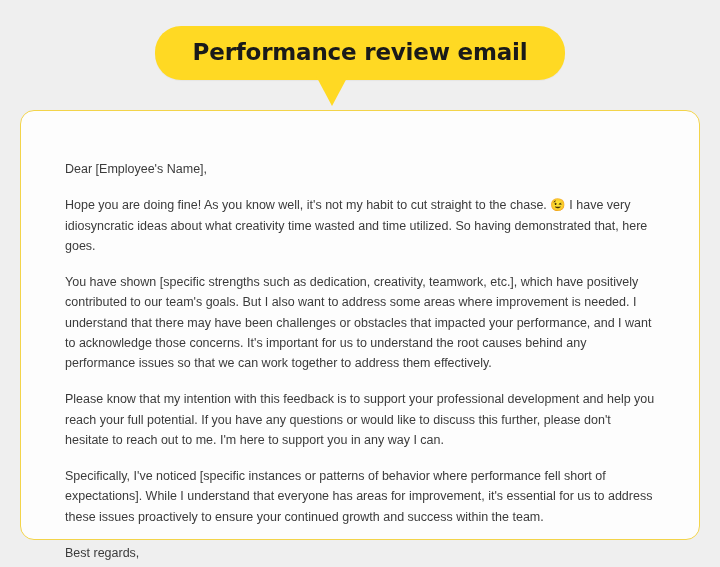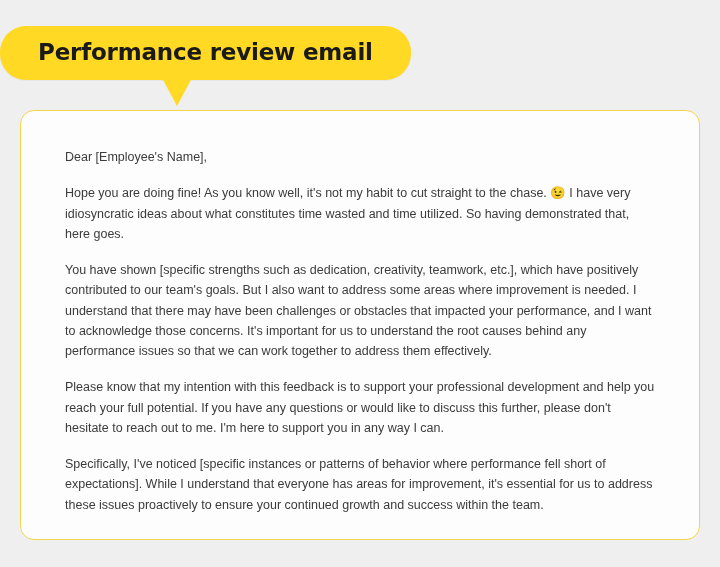--- a/index.html
+++ b/index.html
@@ -20,20 +20,21 @@
     box-sizing: border-box;
   }
 
   
   .bubble-wrap {
     position: absolute;
     left: 0;
     right: 0;
     top: 26px;
     display: flex;
+    justify-content: center;
   }
   .bubble {
     position: relative;
     background: #ffd923;
     border-radius: 26px;
     padding: 14px 38px 15px 38px;
     box-shadow: 0 1px 1px rgba(0,0,0,0.04);
   }
   .bubble-title {
     font-family: "DejaVu Sans", sans-serif;
@@ -68,42 +69,43 @@
     border: 1.5px solid #f3d44a;
     border-radius: 14px;
   }
   .letter {
     padding: 36px 44px 20px 44px;
     color: #3b3b3b;
     font-size: 12.5px;
     line-height: 1.62;
   }
   .letter p {
-    margin: 0 0 16px 0;
+    margin: 12px 0 16px 0;
   }
   .letter p:last-child {
     margin-bottom: 0;
   }
 </style>
 </head>
 <body>
 
 <div class="page">
 
   <div class="bubble-wrap">
     <div class="bubble">
       <div class="bubble-title">Performance review email</div>
       <div class="bubble-tail"></div>
     </div>
   </div>
 
   <div class="card">
     <div class="letter">
       <p>Dear [Employee's Name],</p>
-      <p>Hope you are doing fine! As you know well, it's not my habit to cut straight to the chase. 😉  I have very idiosyncratic ideas about what constitutes time wasted and time utilized. So having demonstrated that, here goes.</p>
+      <p>Hope you are doing fine! As you know well, it's not my habit to cut straight to the chase. 😉  I have very idiosyncratic ideas about what creativity time wasted and time utilized. So having demonstrated that, here goes.</p>
       <p>You have shown [specific strengths such as dedication, creativity, teamwork, etc.], which have positively contributed to our team's goals. But I also want to address some areas where improvement is needed. I understand that there may have been challenges or obstacles that impacted your performance, and I want to acknowledge those concerns. It's important for us to understand the root causes behind any performance issues so that we can work together to address them effectively.</p>
       <p>Please know that my intention with this feedback is to support your professional development and help you reach your full potential. If you have any questions or would like to discuss this further, please don't hesitate to reach out to me. I'm here to support you in any way I can.</p>
       <p>Specifically, I've noticed [specific instances or patterns of behavior where performance fell short of expectations]. While I understand that everyone has areas for improvement, it's essential for us to address these issues proactively to ensure your continued growth and success within the team.</p>
+      <p>Best regards,</p>
 
     </div>
   </div>
 
 </div>
 
 </body></html>

